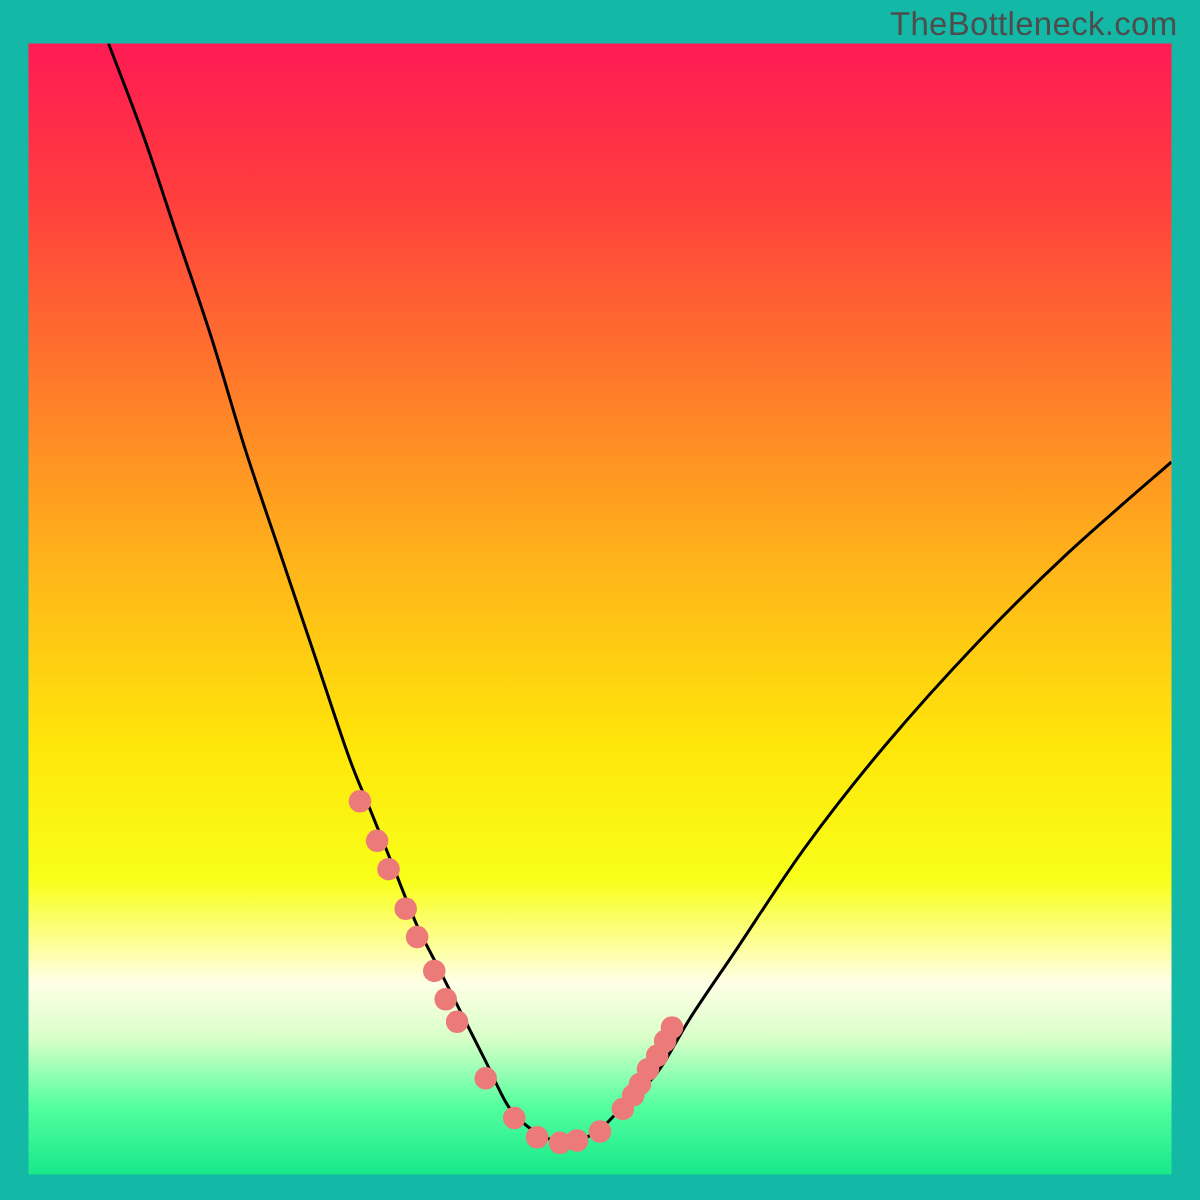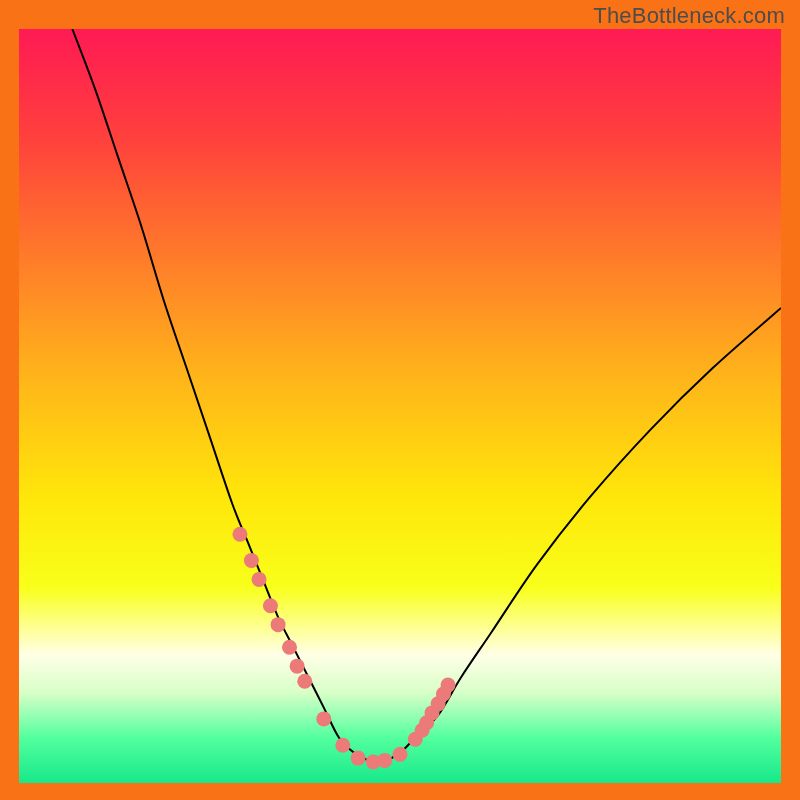--- a/index.html
+++ b/index.html
@@ -10,21 +10,21 @@
     overflow: hidden;
     background: #000;
     font-family: Arial, Helvetica, sans-serif;
   }
   .frame {
     position: absolute;
     left: 0;
     top: 0;
     width: 800px;
     height: 800px;
-    background: #f97316;
+    background: #14b8a6;
   }
   .plot-area {
     position: absolute;
     box-sizing: border-box;
   }
   .gradient {
     position: absolute;
     left: 0; top: 0; right: 0; bottom: 0;
   }
   .watermark {

